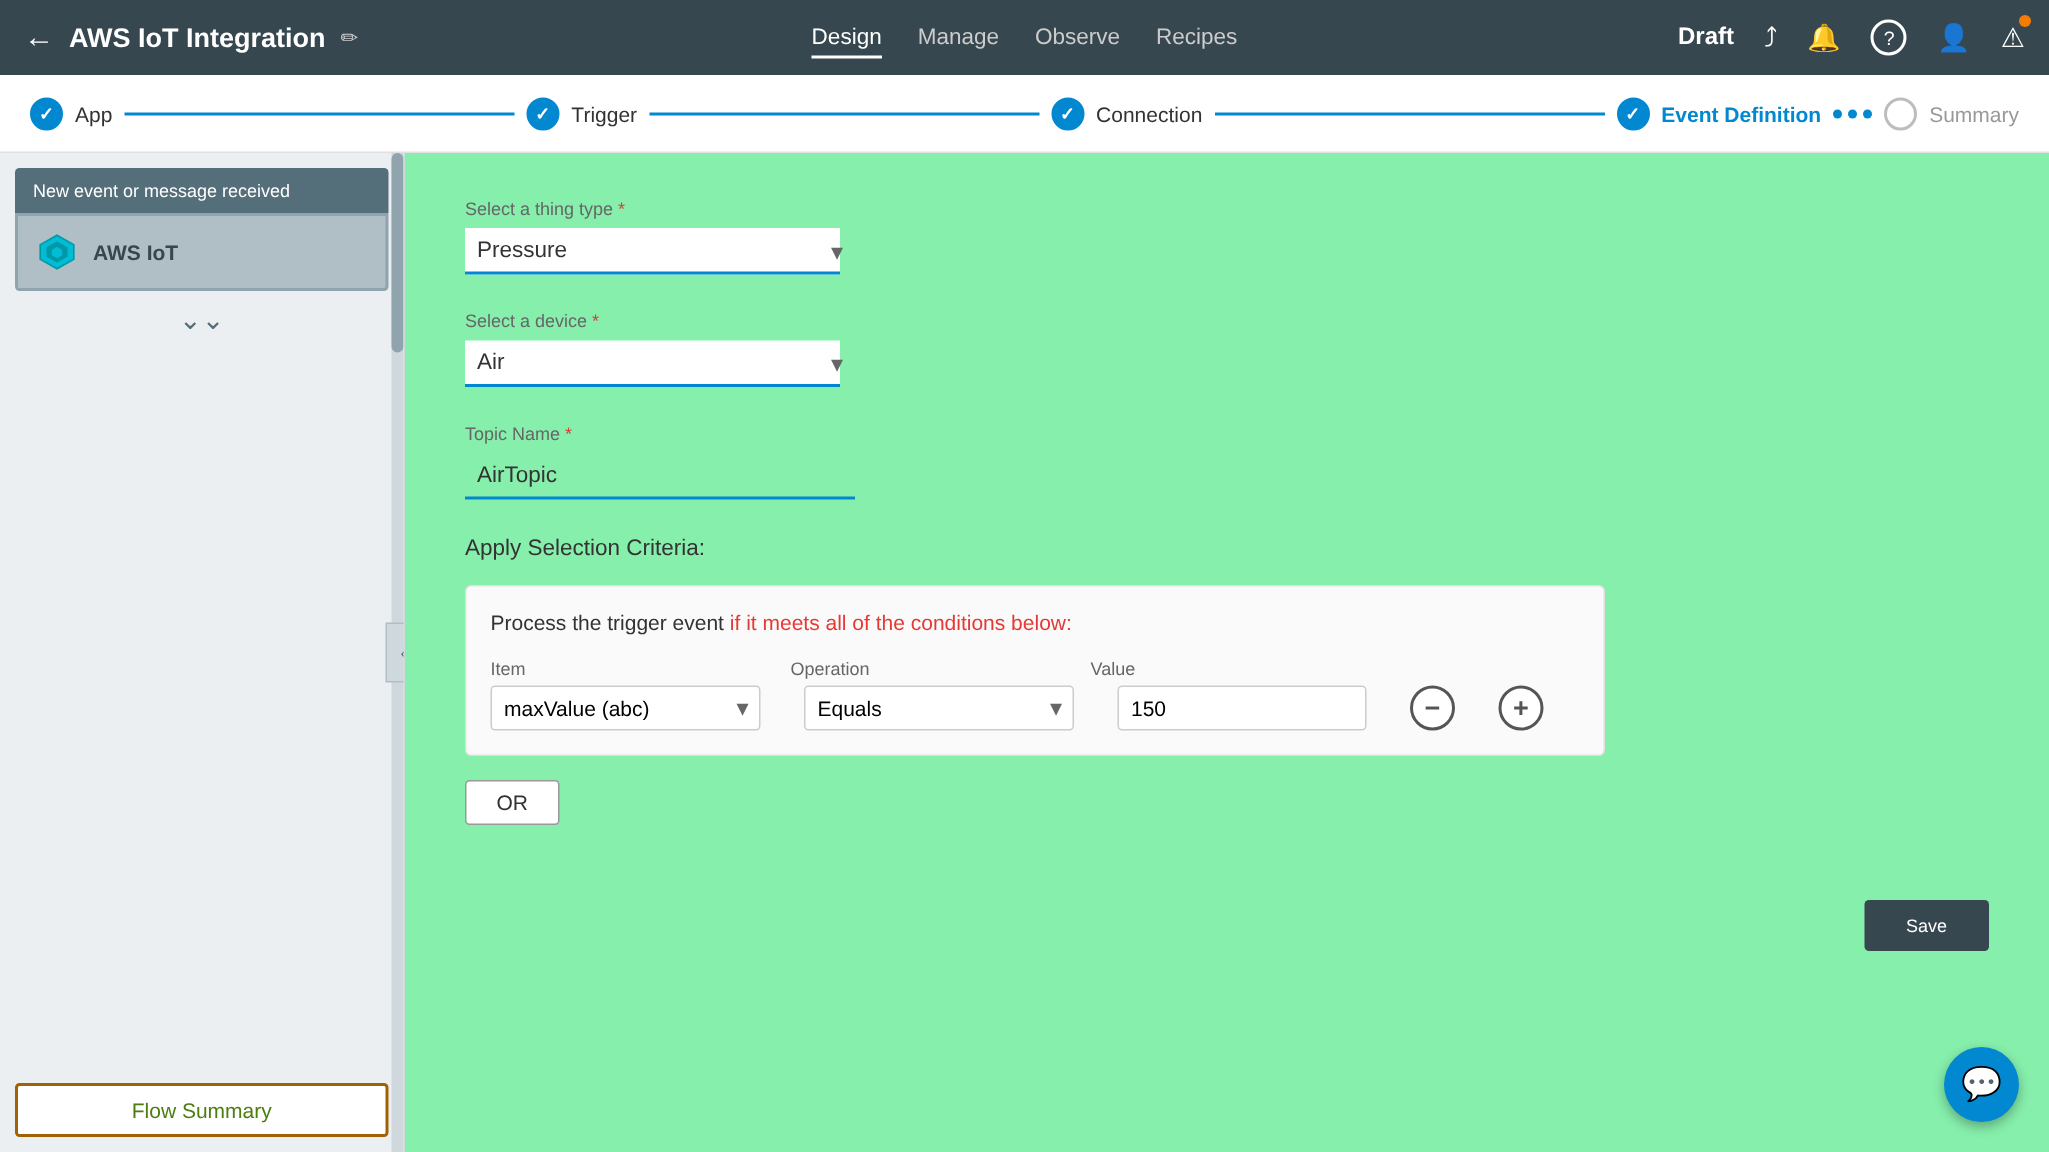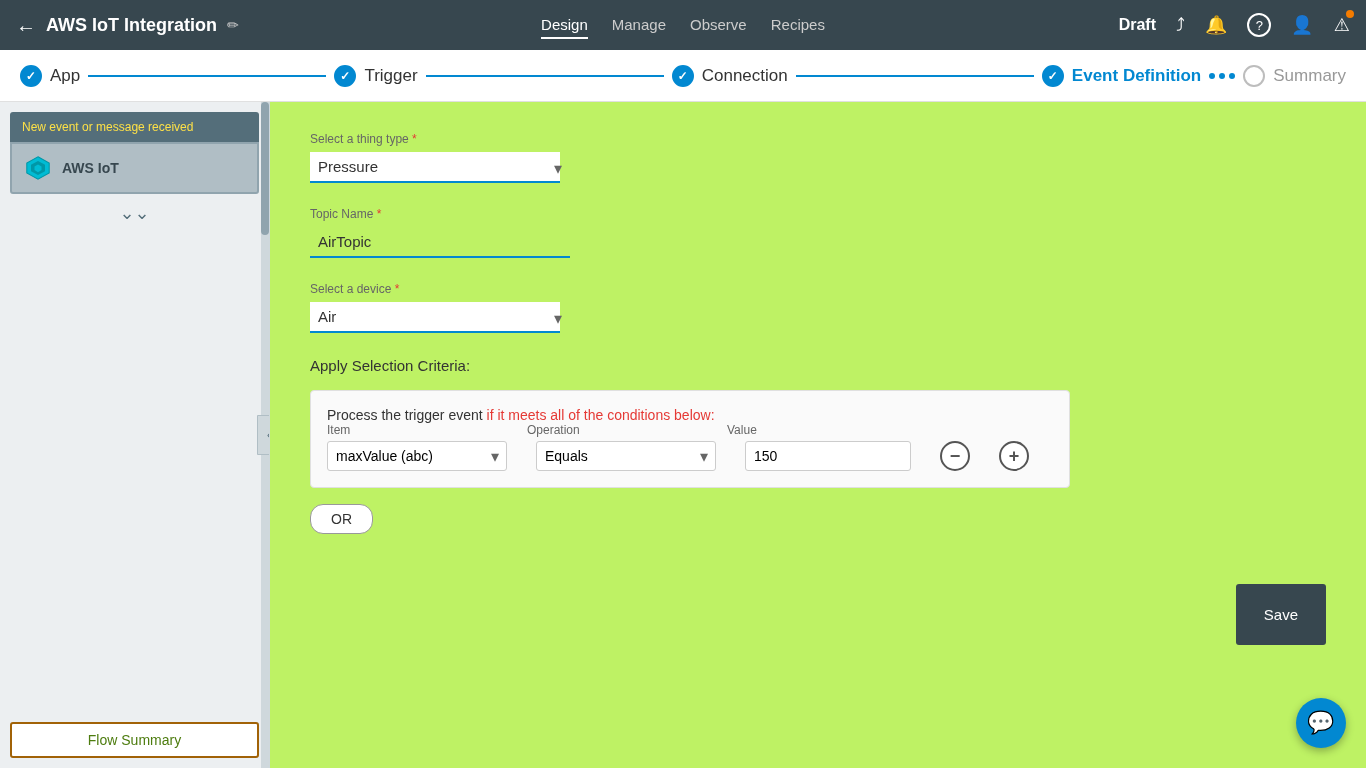--- a/index.html
+++ b/index.html
@@ -111,21 +111,21 @@
       background: #0288d1;
       border: 2px solid #0288d1;
       color: white;
     }
     .step-circle.inactive {
       background: white;
       border: 2px solid #bdbdbd;
       color: #bdbdbd;
     }
     .step-label {
-      font-size: 17px;
+      font-size: 14px;
       color: #333;
     }
     .step-label.active-label {
       color: #0288d1;
       font-weight: 600;
     }
     .step-connector {
       flex: 1;
       height: 2px;
       background: #0288d1;
@@ -160,21 +160,21 @@
       position: relative;
       overflow: hidden;
     }
     .sidebar-content {
       flex: 1;
       padding: 10px;
       overflow: hidden;
     }
     .sidebar-section-header {
       background: #546e7a;
-      color: #fde047;
+      color: #ffffff;
       font-size: 12px;
       padding: 8px 12px;
       border-radius: 3px 3px 0 0;
     }
     .sidebar-item {
       background: #b0bec5;
       padding: 10px 12px;
       display: flex;
       align-items: center;
       gap: 10px;
@@ -239,21 +239,21 @@
       height: 20%;
       background: #90a4ae;
       border-radius: 4px;
     }
 
     
     .content-area {
       flex: 1;
       padding: 30px 40px;
       overflow-y: auto;
-      background: #bef264;
+      background: #86efac;
     }
 
     .form-group {
       margin-bottom: 24px;
     }
     .form-label {
       font-size: 12px;
       color: #666;
       margin-bottom: 6px;
       display: block;
@@ -306,20 +306,21 @@
     .criteria-box {
       border: 1px solid #e0e0e0;
       border-radius: 4px;
       padding: 16px;
       background: #fafafa;
       max-width: 760px;
     }
     .criteria-description {
       font-size: 14px;
       color: #333;
+      margin-bottom: 16px;
     }
     .criteria-description span.highlight {
       color: #e53935;
     }
     .criteria-row-header {
       display: flex;
       gap: 20px;
       margin-bottom: 4px;
     }
     .criteria-col-label {
@@ -405,30 +406,30 @@
       color: #555;
     }
 
     .or-btn {
       margin-top: 16px;
       padding: 6px 20px;
       border: 1px solid #999;
       background: white;
       font-size: 14px;
       cursor: pointer;
-      border-radius: 13px;
+      border-radius: 3px;
       color: #333;
     }
 
     .save-btn {
       background: #37474f;
       color: white;
       border: none;
-      padding: 22px 28px;
-      font-size: 15px;
+      padding: 10px 28px;
+      font-size: 12px;
       cursor: pointer;
       border-radius: 3px;
       float: right;
       margin-top: 30px;
     }
 
     
     .chat-bubble {
       position: fixed;
       bottom: 20px;
@@ -562,40 +563,40 @@
           <option>Pressure</option>
           <option>Temperature</option>
           <option>Humidity</option>
         </select>
       </div>
     </div>
 
     
     <div class="form-group">
       <label class="form-label">
-        <span>Topic Name</span> <span class="required">*</span>
-      </label>
-      <input class="form-input" type="text" value="AirTopic" style="">
-    </div>
-
-    
-    <div class="form-group">
-      <label class="form-label">
         <span>Select a device</span> <span class="required">*</span>
       </label>
       <div class="select-wrapper">
         <select class="form-select">
           <option>Air</option>
           <option>Water</option>
           <option>Ground</option>
         </select>
       </div>
     </div>
 
     
+    <div class="form-group">
+      <label class="form-label">
+        <span>Topic Name</span> <span class="required">*</span>
+      </label>
+      <input class="form-input" type="text" value="AirTopic" style="">
+    </div>
+
+    
     <div class="section-title">Apply Selection Criteria:</div>
 
     <div class="criteria-box">
       <p class="criteria-description">
         Process the trigger event <span class="highlight">if it meets all of the conditions below:</span>
       </p>
 
       <div class="criteria-row-header">
         <span class="criteria-col-label item">Item</span>
         <span class="criteria-col-label operation">Operation</span>

